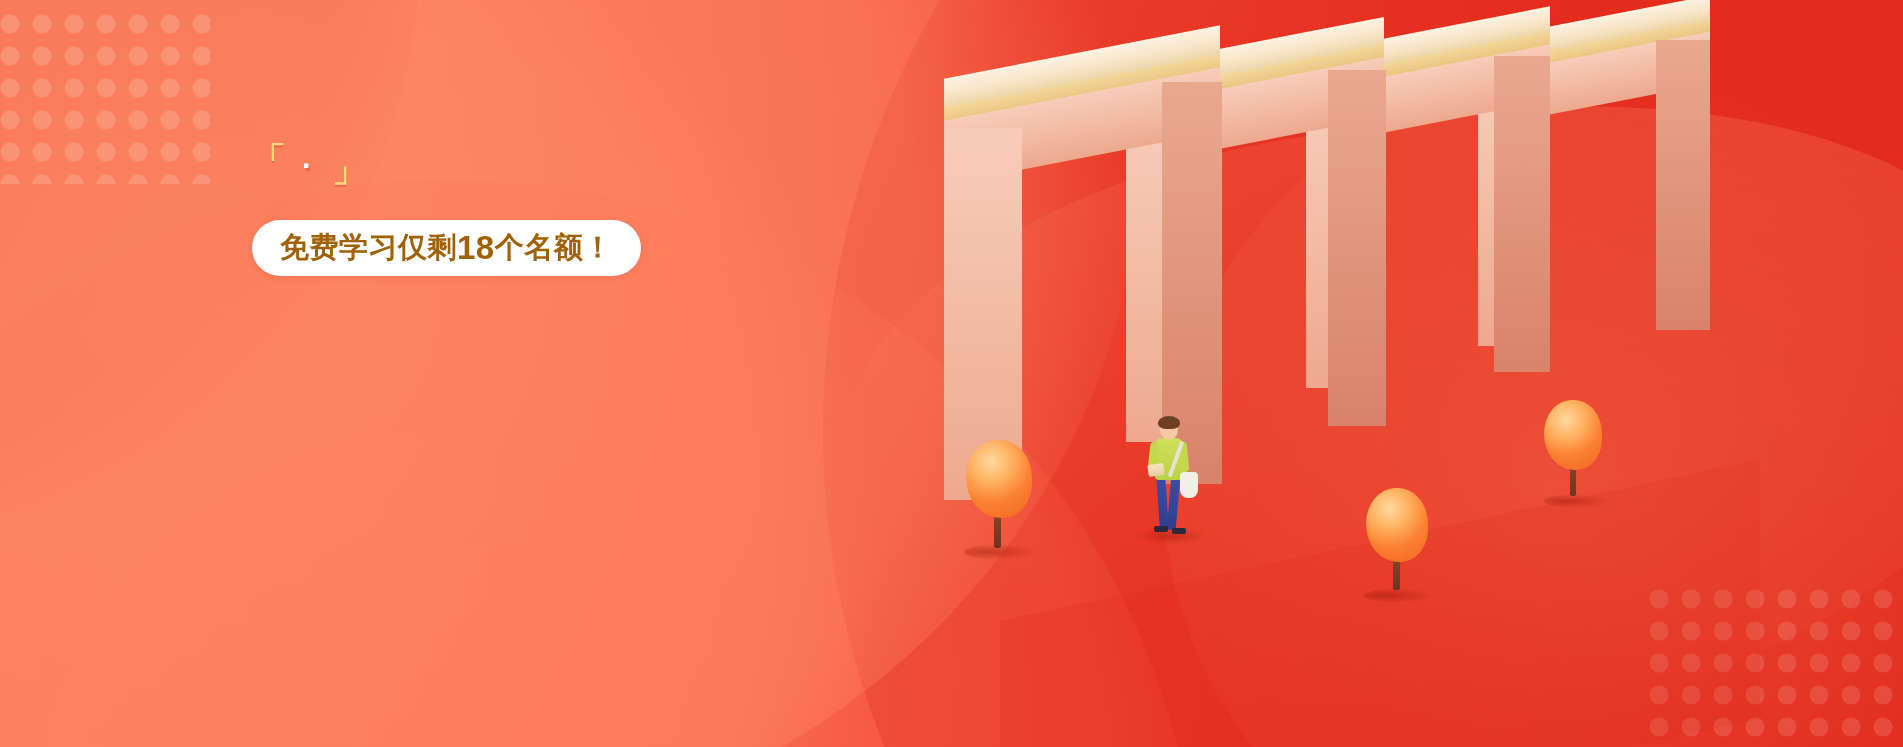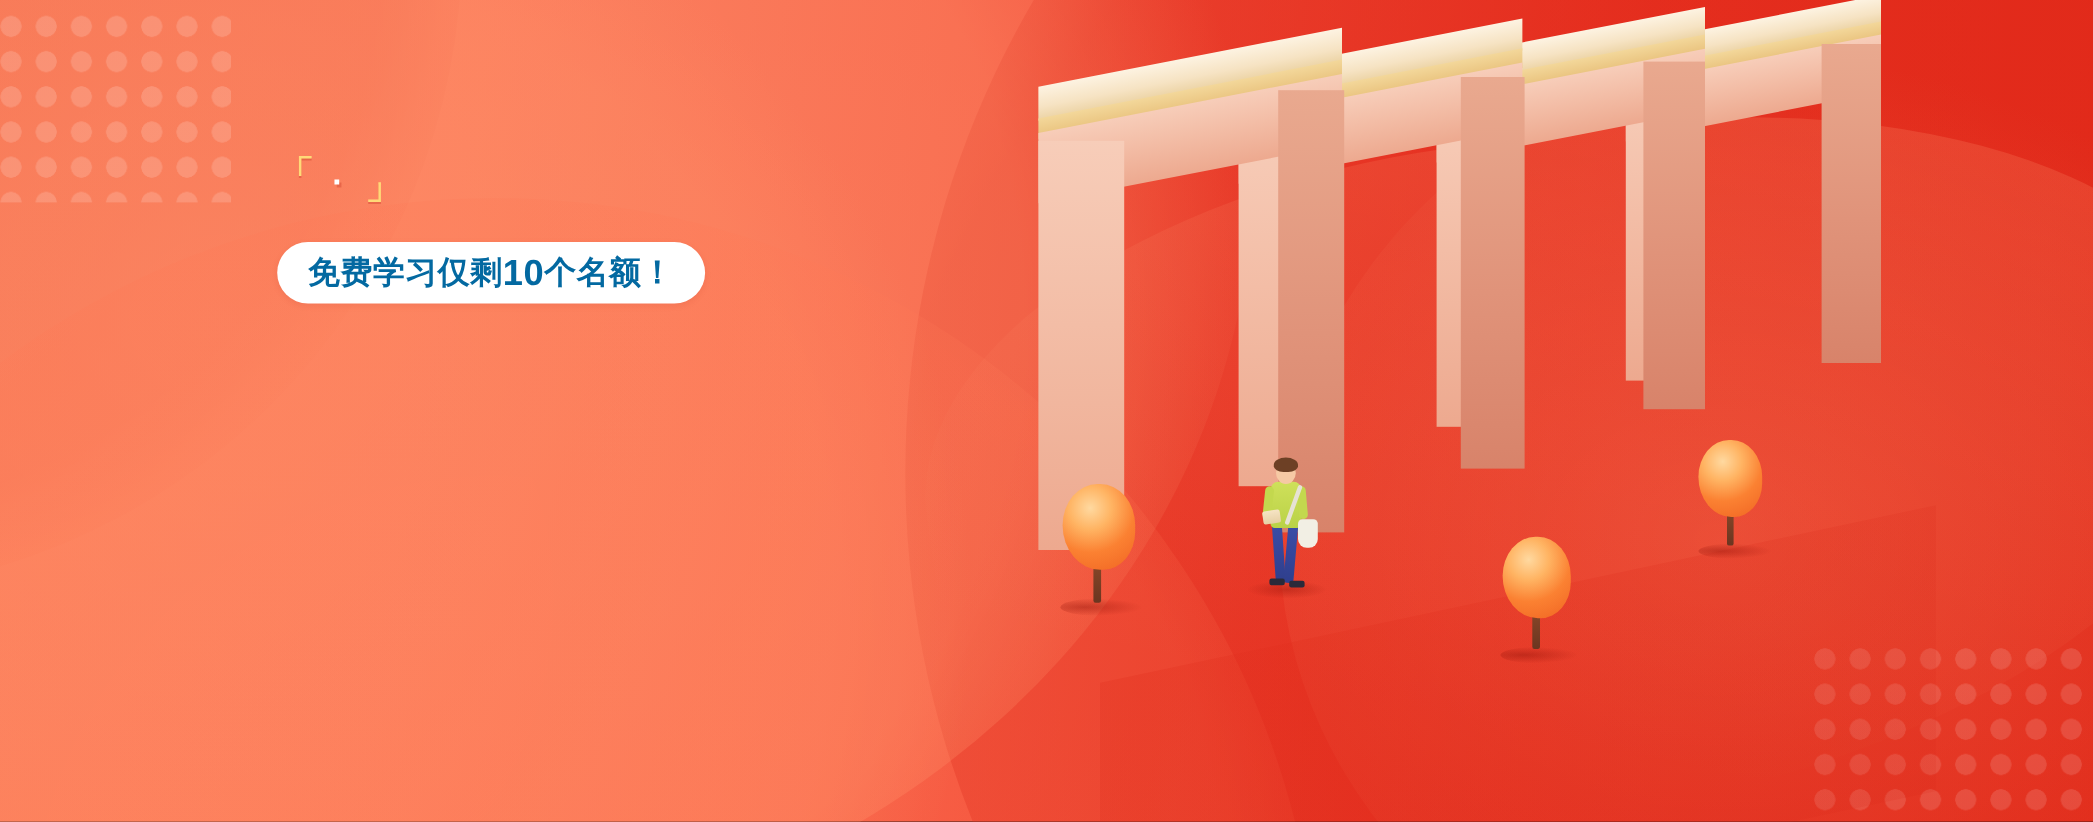--- a/index.html
+++ b/index.html
@@ -120,21 +120,21 @@
     background:#fbe9a5;
     color:#c9301c;
     height:52px;
     padding:0 34px 0 30px;
     font-size:28px;
     letter-spacing:1px;
     margin-right:-28px;
   }
   .pill-white{
     background:#ffffff;
-    color:#0369a1;
+    color:#a16207;
     height:56px;
     padding:0 28px;
     font-size:29px;
     letter-spacing:0.5px;
     position:relative;z-index:2;
     box-shadow:0 2px 6px rgba(160,30,15,.10);
   }
   .pill-white .num{font-size:33px;}
 
   
@@ -290,20 +290,20 @@
     <div class="subtitle">
       <span class="brk brk-open">「</span>
       <span class="sub-dot">·</span>
       <span class="brk brk-close">」</span>
     </div>
 
 
     <div class="badges">
       <div class="pill pill-white">
         <span>免费学习仅剩</span>
-          <span class="num">10</span>
+          <span class="num">18</span>
           <span>个名额！</span>
       </div>
     </div>
 
   </div>
 
 </div>
 
 </body></html>

